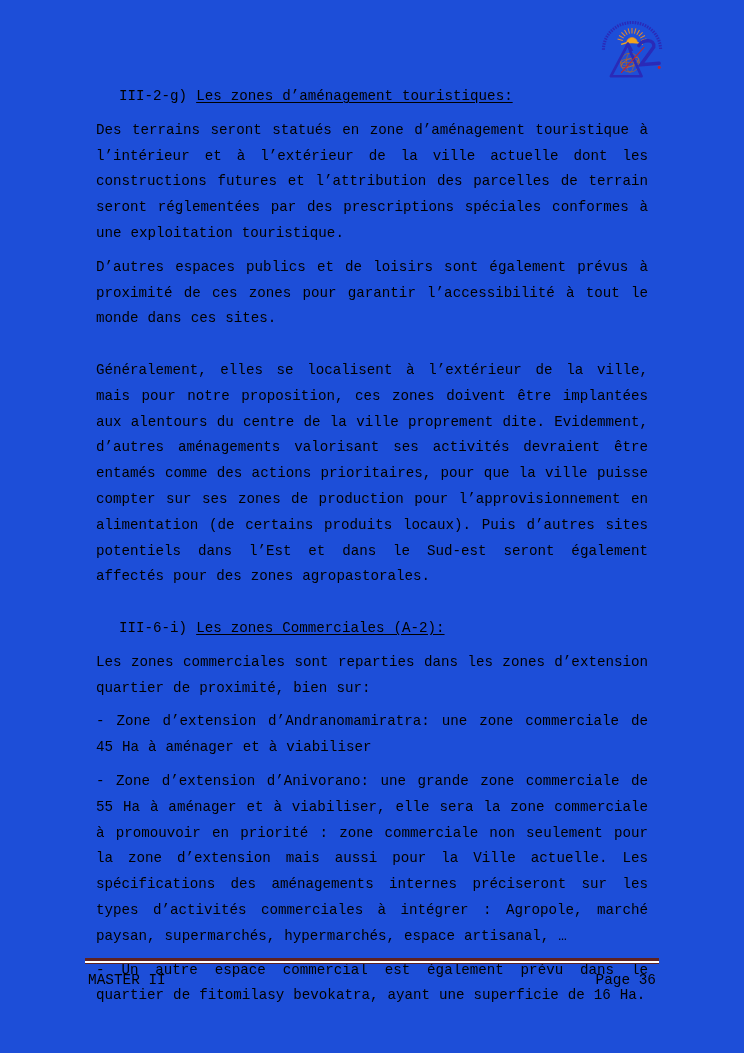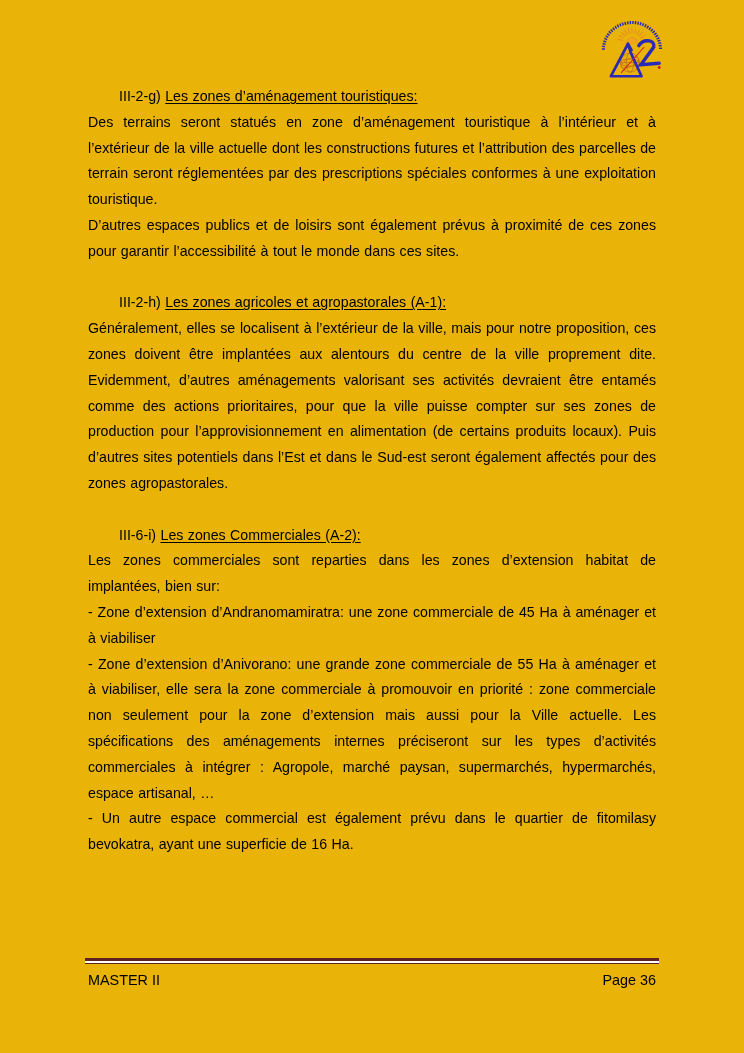--- a/index.html
+++ b/index.html
@@ -4,23 +4,23 @@
 <style>
   html, body {
     margin: 0;
     padding: 0;
     background: #ffffff;
   }
   .page {
     position: relative;
     width: 744px;
     height: 1053px;
-    background: #eab308;
+    background: #1d4ed8;
     overflow: hidden;
-    font-family: Liberation Sans, sans-serif;
+    font-family: Liberation Mono, monospace;
     color: #000000;
   }
 
   
   .crest {
     position: absolute;
     top: 13px;
     left: 598px;
     width: 68px;
     height: 68px;
@@ -44,21 +44,21 @@
     font-size: inherit;
     font-weight: 400;
     line-height: inherit;
     text-align: left;
   }
   .heading .title {
     text-decoration: underline;
     text-underline-offset: 2px;
   }
   .content p {
-    margin: 0;
+    margin: 8px;
     text-align: justify;
   }
 
   
   .footer-rule {
     position: absolute;
     left: 85px;
     top: 958px;
     width: 574px;
     height: 2px;
@@ -127,33 +127,29 @@
     <section class="doc-section">
       <h2 class="heading">
         <span>III-2-g)</span>
         <span class="title">Les zones d’aménagement touristiques:</span>
       </h2>
       <p>Des terrains seront statués en zone d’aménagement touristique à l’intérieur et à l’extérieur de la ville actuelle dont les constructions futures et l’attribution des parcelles de terrain seront réglementées par des prescriptions spéciales conformes à une exploitation touristique.</p>
       <p>D’autres espaces publics et de loisirs sont également prévus à proximité de ces zones pour garantir l’accessibilité à tout le monde dans ces sites.</p>
     </section>
 
     <section class="doc-section">
-      <h2 class="heading">
-        <span>III-2-h)</span>
-        <span class="title">Les zones agricoles et agropastorales (A-1):</span>
-      </h2>
       <p>Généralement, elles se localisent à l’extérieur de la ville, mais pour notre proposition, ces zones doivent être implantées aux alentours du centre de la ville proprement dite. Evidemment, d’autres aménagements valorisant ses activités devraient être entamés comme des actions prioritaires, pour que la ville puisse compter sur ses zones de production pour l’approvisionnement en alimentation (de certains produits locaux). Puis d’autres sites potentiels dans l’Est et dans le Sud-est seront également affectés pour des zones agropastorales.</p>
     </section>
 
     <section class="doc-section">
       <h2 class="heading">
         <span>III-6-i)</span>
         <span class="title">Les zones Commerciales (A-2):</span>
       </h2>
-      <p>Les zones commerciales sont reparties dans les zones d’extension habitat de implantées, bien sur:</p>
+      <p>Les zones commerciales sont reparties dans les zones d’extension quartier de proximité, bien sur:</p>
       <p>- Zone d’extension d’Andranomamiratra: une zone commerciale de 45 Ha à aménager et à viabiliser</p>
       <p>- Zone d’extension d’Anivorano: une grande zone commerciale de 55 Ha à aménager et à viabiliser, elle sera la zone commerciale à promouvoir en priorité : zone commerciale non seulement pour la zone d’extension mais aussi pour la Ville actuelle. Les spécifications des aménagements internes préciseront sur les types d’activités commerciales à intégrer : Agropole, marché paysan, supermarchés, hypermarchés, espace artisanal, …</p>
       <p>- Un autre espace commercial est également prévu dans le quartier de fitomilasy bevokatra, ayant une superficie de 16 Ha.</p>
     </section>
 
   </div>
 
   <div class="footer-rule"></div>
   <div class="footer">
     <span>MASTER II</span>

